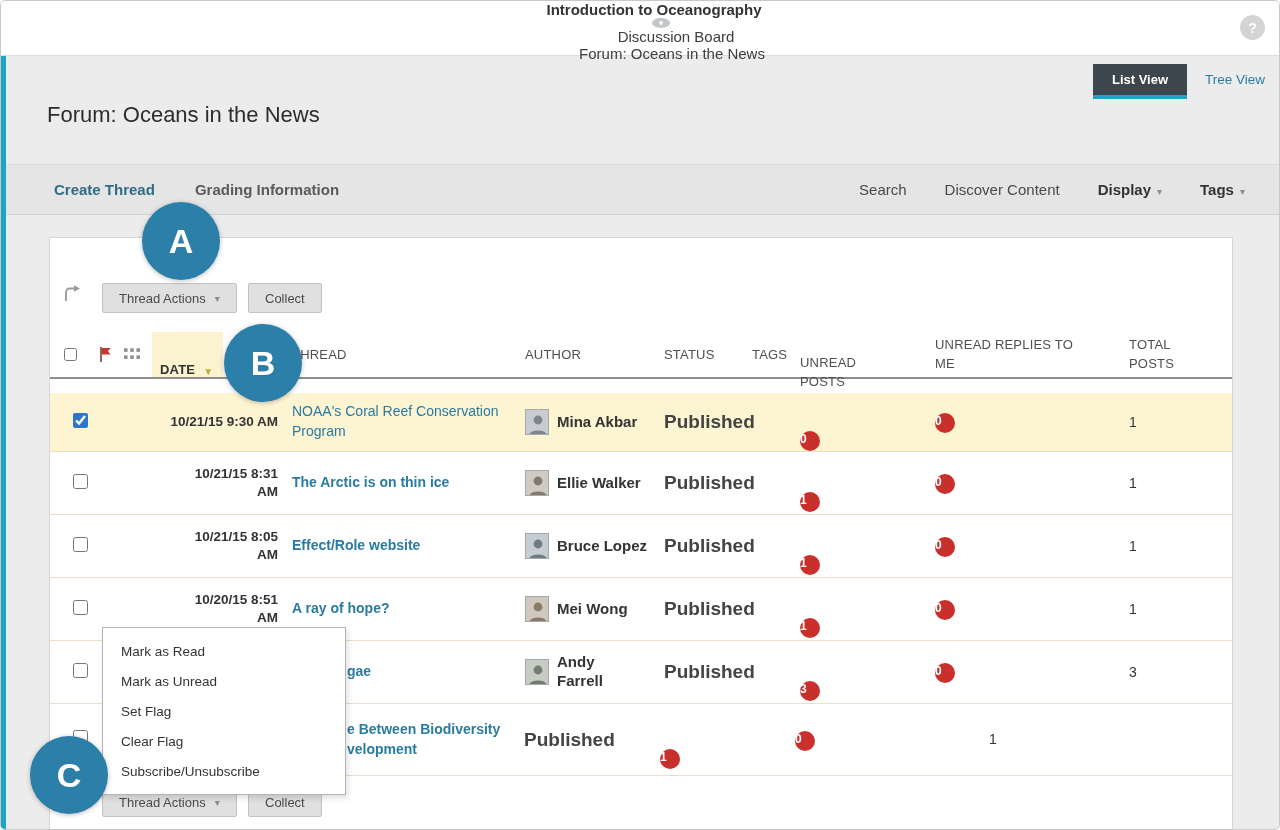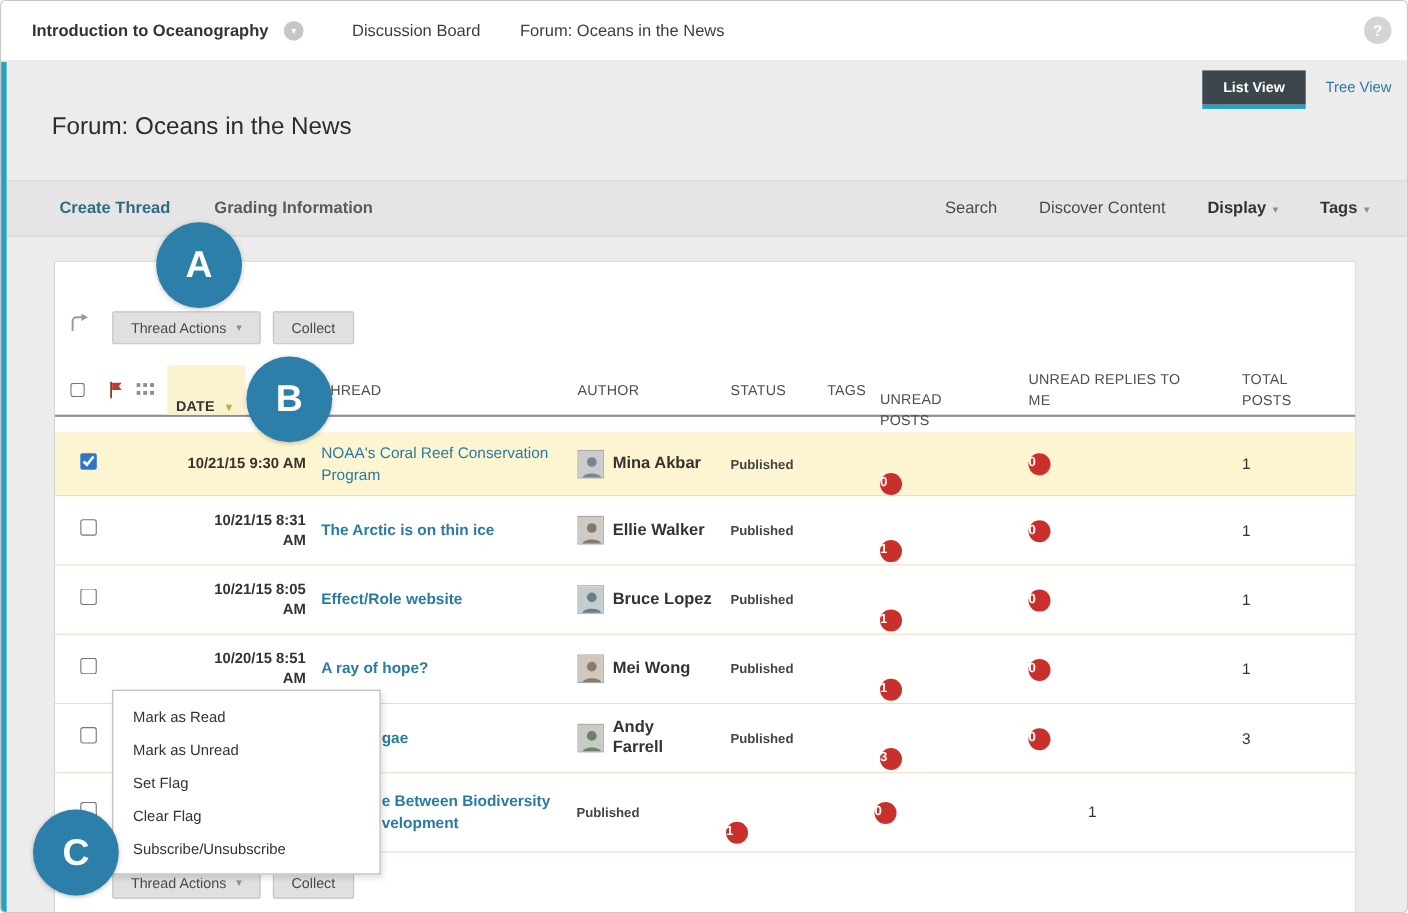--- a/index.html
+++ b/index.html
@@ -3,21 +3,21 @@
 <meta charset="utf-8">
 <style>
   * { margin:0; padding:0; box-sizing:border-box; }
   body { background:#fff; font-family:"Liberation Sans","DejaVu Sans",sans-serif; }
   .screen { position:relative; width:1280px; height:830px; background:#ececec;
             border:1px solid #c9c9c9; border-radius:5px; overflow:hidden; color:#333; }
 
   
   .topbar { position:absolute; top:0; left:0; right:0; height:55px; background:#fff;
             border-bottom:1px solid #dedede; display:flex; align-items:center;
-            padding-left:28px; z-index:5; }
+            padding-left:28px; z-index:5;flex-direction:column; }
   .course-title { font-size:15px; font-weight:bold; color:#333; }
   .title-chev { width:18px; height:18px; border-radius:50%; background:#c3c7ca; color:#fff;
                 font-size:9px; display:flex; align-items:center; justify-content:center; margin-left:14px; }
   .crumb1 { font-size:15px; color:#3d3d3d; margin-left:44px; }
   .crumb2 { font-size:15px; color:#3d3d3d; margin-left:36px; }
   .help { position:absolute; right:14px; top:14px; width:25px; height:25px; border-radius:50%;
           background:#d4d4d4; color:#fff; font-weight:bold; font-size:14px;
           display:flex; align-items:center; justify-content:center; }
 
   .stripe { position:absolute; left:0; top:55px; bottom:0; width:5px;
@@ -84,21 +84,21 @@
   .row input[type=checkbox] { width:15px; height:15px; accent-color:#2e77c8; margin-left:9px; cursor:pointer; }
   .row .c-date { text-align:right; padding-right:10px; font-weight:bold; font-size:13.5px;
                  color:#333; line-height:1.35; }
   .t-link { font-size:14px; font-weight:bold; color:var(--link,#2a7ba2); line-height:1.4;
             white-space:nowrap; cursor:pointer; }
   .row.read .t-link { font-weight:normal; }
   .row.offset .c-thread { padding-left:59px; }
   .c-author { display:flex; align-items:center; gap:8px; }
   .avatar { width:24px; height:26px; border:1px solid #a8a8a8; flex:0 0 auto; overflow:hidden; }
   .a-name { font-weight:bold; font-size:15px; color:#333; line-height:1.25; white-space:nowrap; }
-  .status-txt { font-size:12px; font-weight:bold; color:#444; }
+  .status-txt { font-size:19px; font-weight:bold; color:#444; }
   .badge { width:20px; height:20px; border-radius:50%; background:var(--badge-red,#c9302c); color:#fff;
            font-size:12px; font-weight:bold; display:flex; align-items:center; justify-content:center; }
   .total-txt { font-size:14px; color:#333; }
 
   
   .menu { position:absolute; left:52px; top:389px; width:244px; background:#fff;
           border:1px solid #b5b5b5; box-shadow:2px 3px 6px rgba(0,0,0,.13); z-index:40; padding:8px 0; }
   .menu-item { font-size:13.5px; color:#333; padding:7.5px 18px; cursor:pointer; }
 
   

